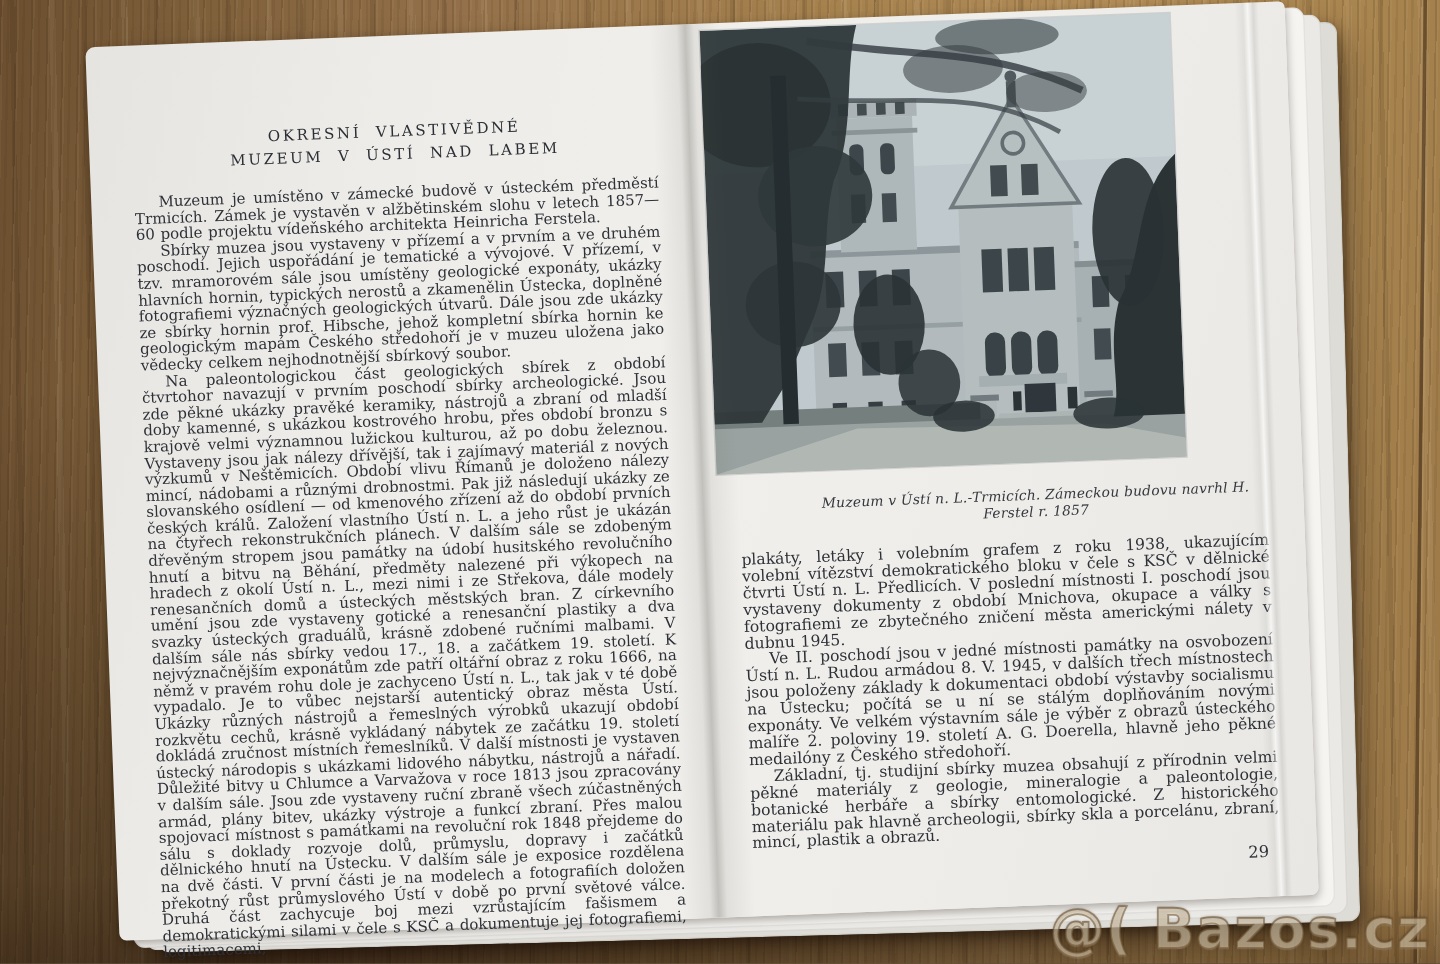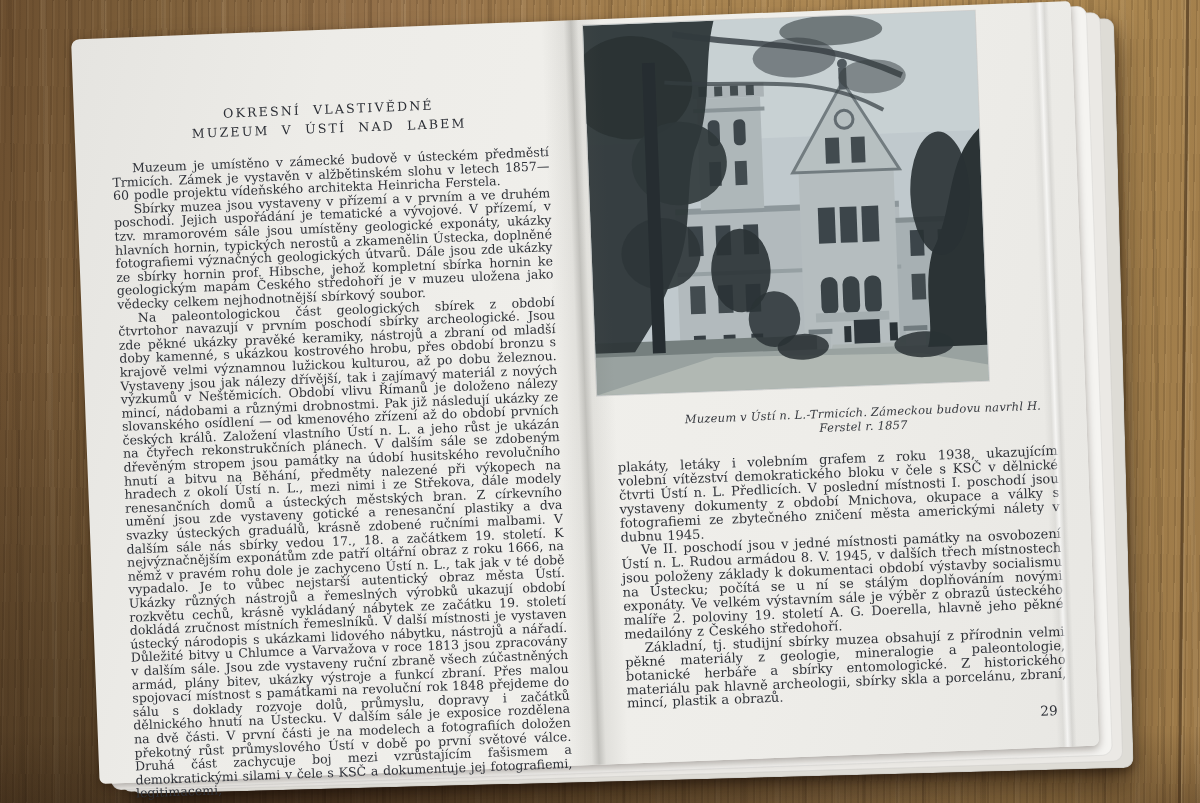--- a/index.html
+++ b/index.html
@@ -192,14 +192,15 @@
         <div class="body-right">
           <p>plakáty, letáky i volebním grafem z roku 1938, ukazujícím volební vítězství demokratického bloku v čele s KSČ v dělnické čtvrti Ústí n. L. Předlicích. V poslední místnosti I. poschodí jsou vystaveny dokumenty z období Mnichova, okupace a války s fotografiemi ze zbytečného zničení města americkými nálety v dubnu 1945.</p>
           <p class="indent">Ve II. poschodí jsou v jedné místnosti památky na osvobození Ústí n. L. Rudou armádou 8. V. 1945, v dalších třech místnostech jsou položeny základy k dokumentaci období výstavby socialismu na Ústecku; počítá se u ní se stálým doplňováním novými exponáty. Ve velkém výstavním sále je výběr z obrazů ústeckého malíře 2. poloviny 19. století A. G. Doerella, hlavně jeho pěkné medailóny z Českého středohoří.</p>
           <p class="indent">Základní, tj. studijní sbírky muzea obsahují z přírodnin velmi pěkné materiály z geologie, mineralogie a paleontologie, botanické herbáře a sbírky entomologické. Z historického materiálu pak hlavně archeologii, sbírky skla a porcelánu, zbraní, mincí, plastik a obrazů.</p>
         </div>
         <div class="pagenum-right">29</div>
       </div>
     </div>
   </div>
 
+  <div class="watermark">@( Bazos.cz</div>
 
 </div>
 
 </body></html>

